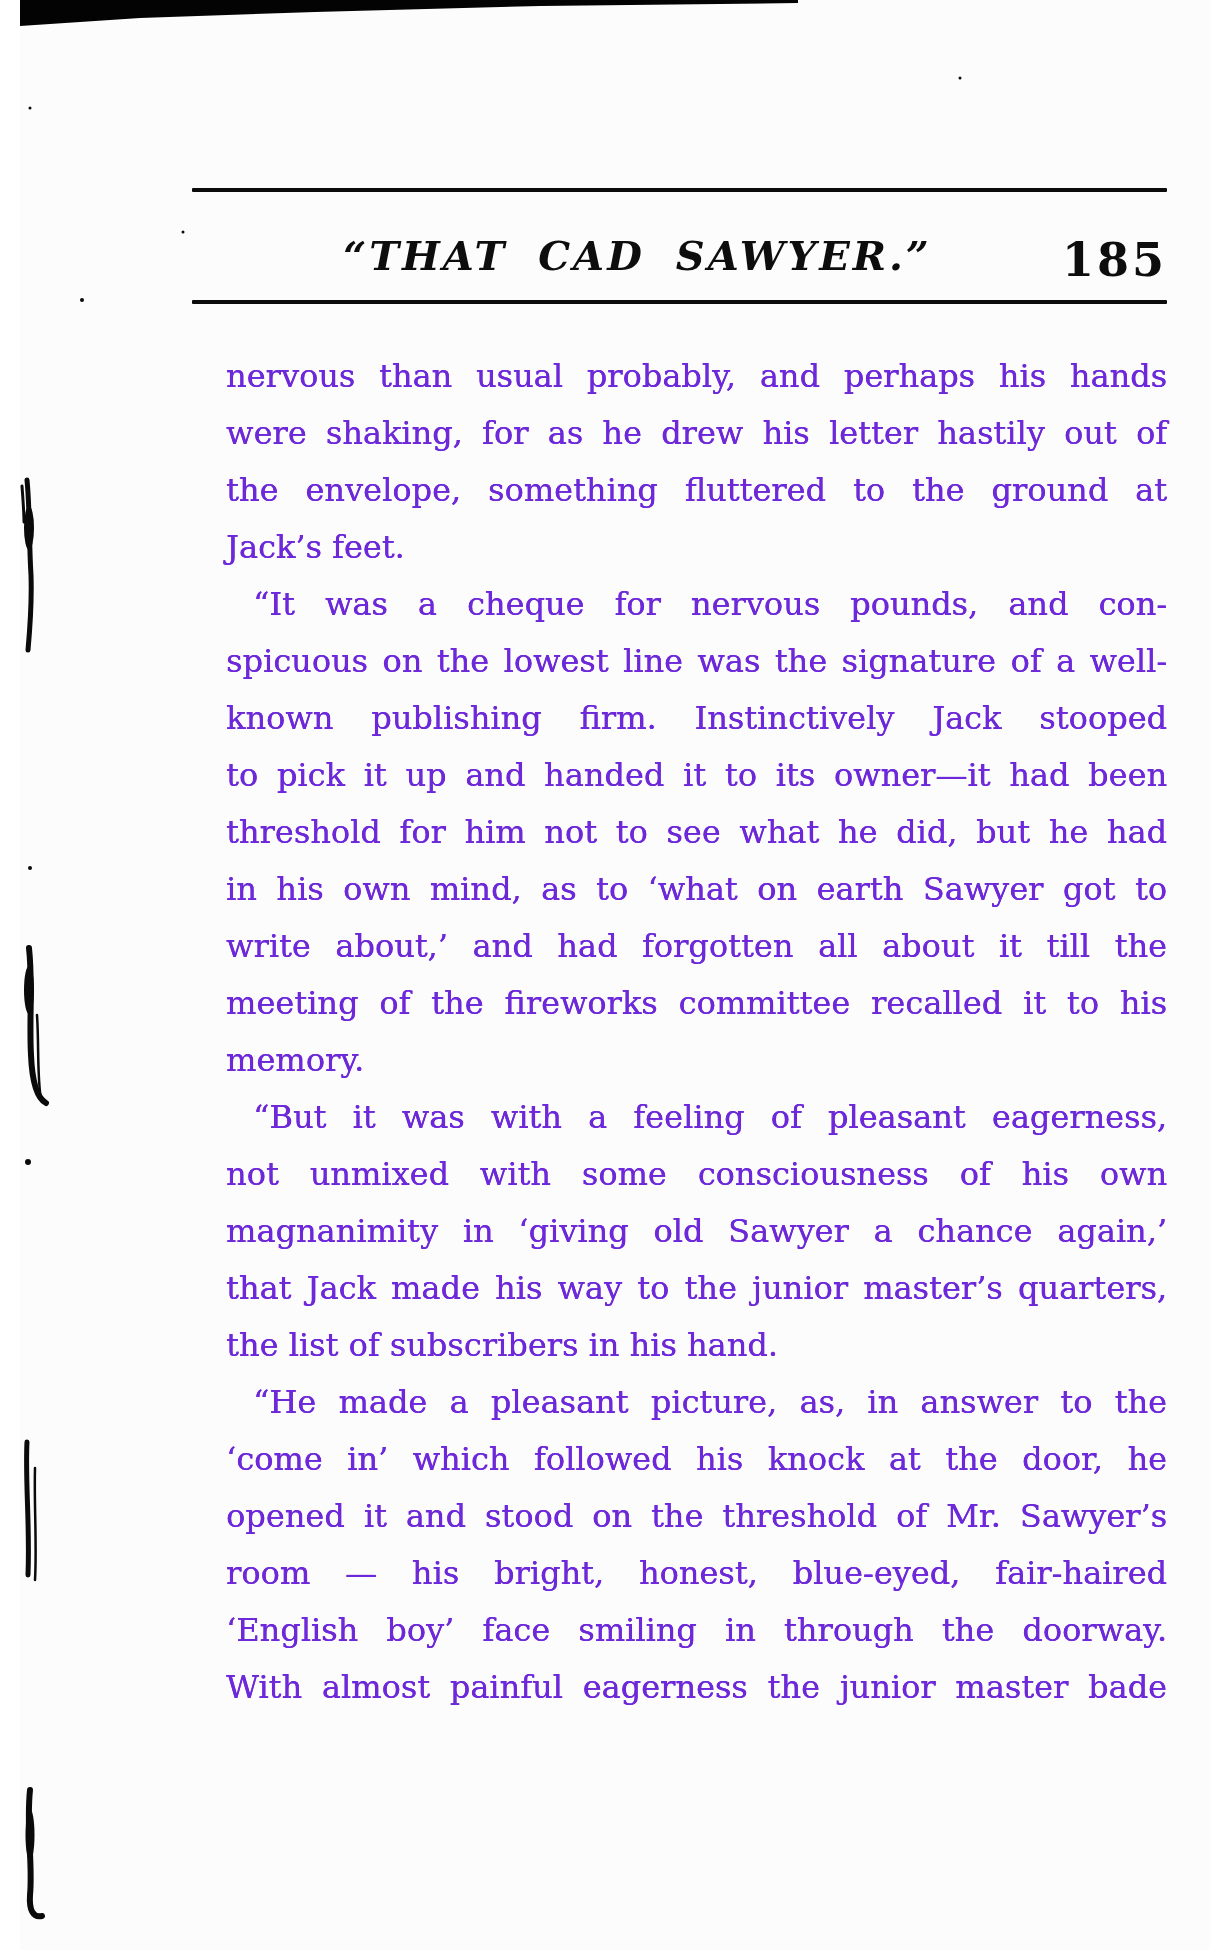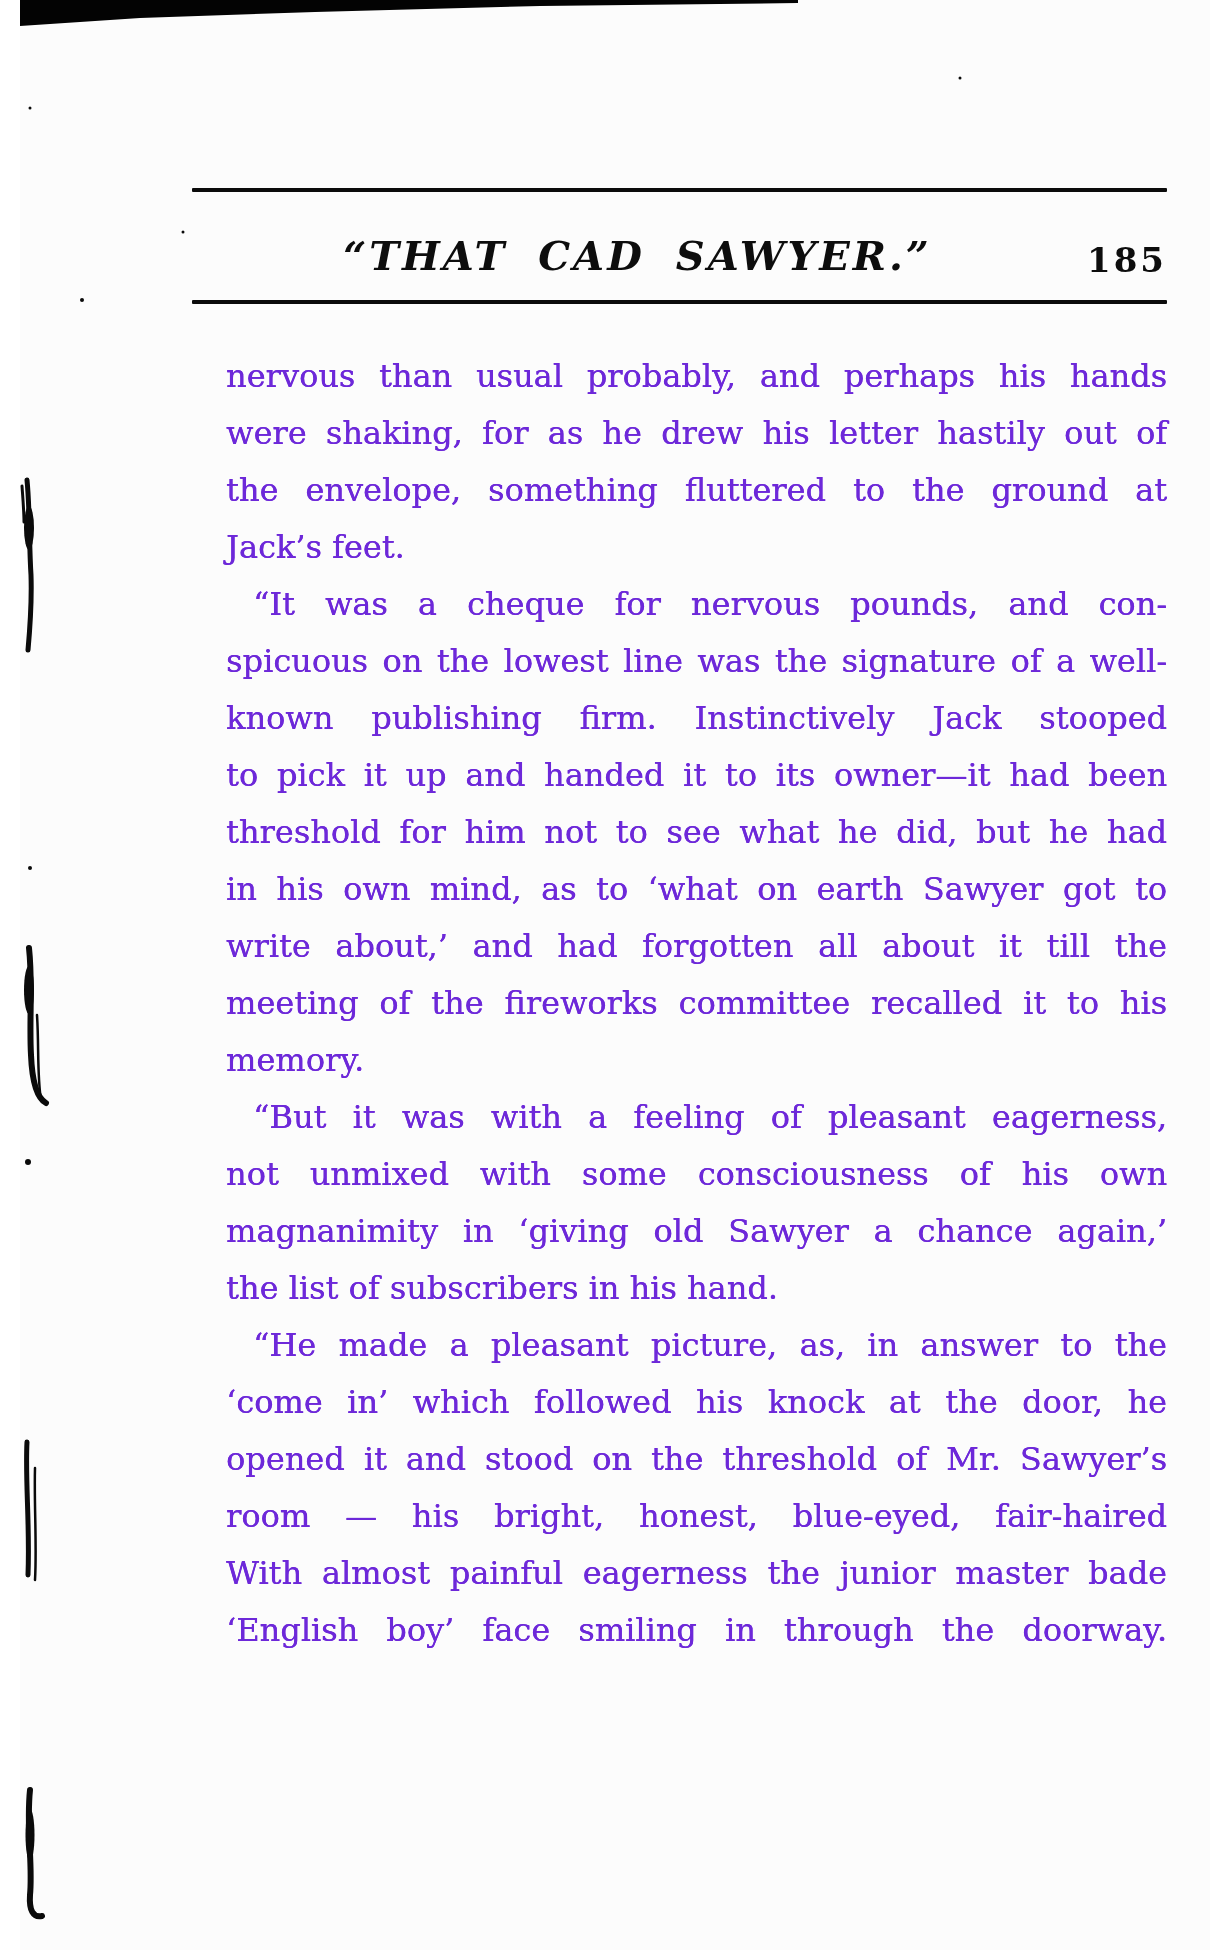--- a/index.html
+++ b/index.html
@@ -27,21 +27,21 @@
     text-align:center;
     font-style:italic; font-weight:700;
     font-size:40px; line-height:60px;
     letter-spacing:3px; word-spacing:14px;
     color:#0d0d0d;
     white-space:nowrap;
   }
   .folio {
     position:absolute; left:1030px; top:236px; width:117px;
     text-align:right;
-    font-weight:700; font-size:34px; line-height:48px;
+    font-weight:700; font-size:46px; line-height:48px;
     letter-spacing:3px; color:#0d0d0d;
   }
   
   .text-block {
     position:absolute; left:206px; top:348px; width:941px;
     font-size:32px; line-height:57px;
     color:#6d28d9;
     text-shadow:0.3px 0 0 currentColor;
   }
   .line { text-align:justify; text-align-last:justify; white-space:normal; }
@@ -95,22 +95,23 @@
       <div class="line">known publishing firm.  Instinctively Jack stooped</div>
       <div class="line">to pick it up and handed it to its owner—it had been</div>
       <div class="line">threshold for him not to see what he did, but he had</div>
       <div class="line">in his own mind, as to ‘what on earth Sawyer got to</div>
       <div class="line">write about,’ and had forgotten all about it till the</div>
       <div class="line">meeting of the fireworks committee recalled it to his</div>
       <div class="line para-end">memory.</div>
       <div class="line indent">“But it was with a feeling of pleasant eagerness,</div>
       <div class="line">not unmixed with some consciousness of his own</div>
       <div class="line">magnanimity in ‘giving old Sawyer a chance again,’</div>
+      <div class="line">that Jack made his way to the junior master’s quarters,</div>
       <div class="line para-end">the list of subscribers in his hand.</div>
       <div class="line indent">“He made a pleasant picture, as, in answer to the</div>
       <div class="line">‘come in’ which followed his knock at the door, he</div>
       <div class="line">opened it and stood on the threshold of Mr. Sawyer’s</div>
       <div class="line">room — his bright, honest, blue-eyed, fair-haired</div>
+      <div class="line">‘English boy’ face smiling in through the doorway.</div>
       <div class="line">With almost painful eagerness the junior master bade</div>
-      <div class="line">‘English boy’ face smiling in through the doorway.</div>
     </div>
 
 </div>
 
 </body></html>

